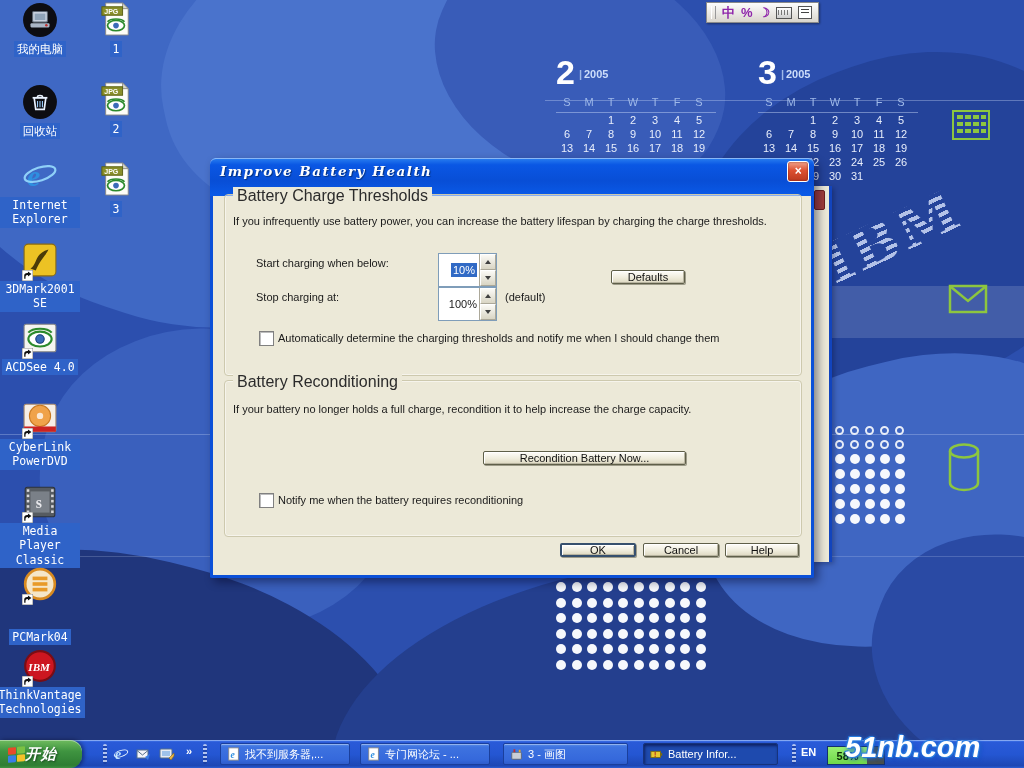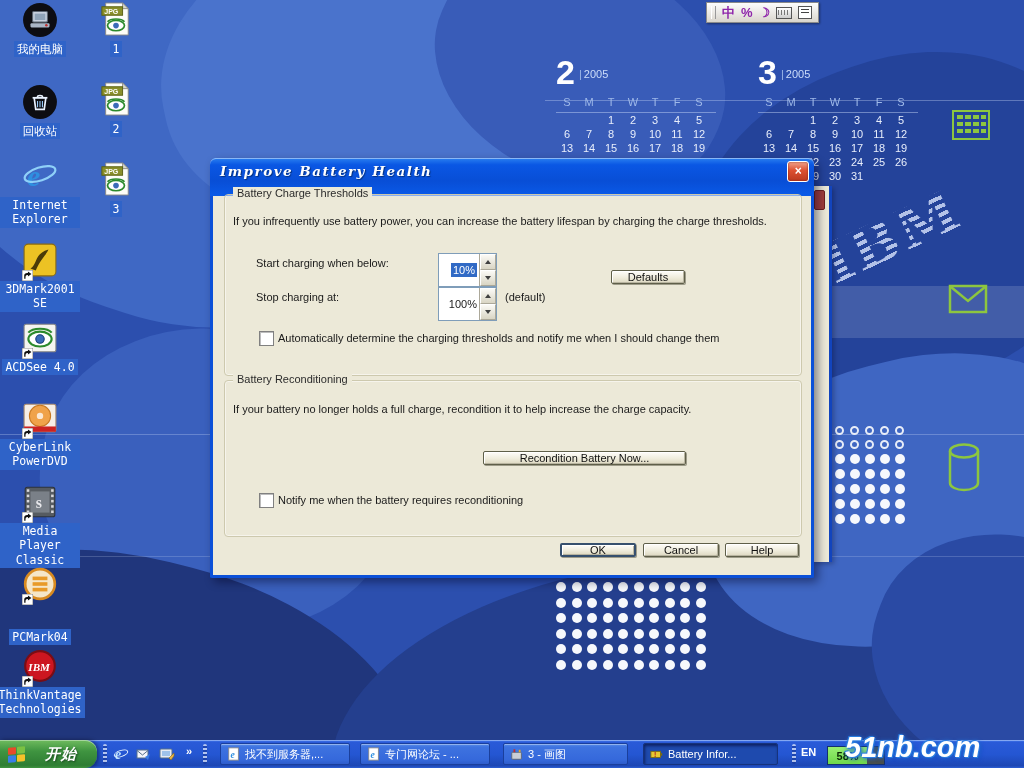--- a/index.html
+++ b/index.html
@@ -14,21 +14,21 @@
     font-size:56px;letter-spacing:3px;color:transparent;
     background:repeating-linear-gradient(180deg,#cdd9f6 0 4px,rgba(0,0,0,0) 4px 8px);
     -webkit-background-clip:text;background-clip:text;opacity:.85;}
   .gicon{position:absolute;color:#8dc63f;}
   .dots{position:absolute;display:grid;}
   .dot{width:10px;height:10px;border-radius:50%;background:#f6f8fc;display:block;}
   .dot.hollow{background:transparent;border:2.5px solid #e8edf8;width:5px;height:5px;}
   
   .cal-month{position:absolute;width:160px;color:#e8eefb;}
   .cal-num{font-size:34px;font-weight:bold;color:#fff;line-height:30px;display:inline-block;}
-  .cal-year{font-size:11px;font-weight:normal;color:#cdddfa;vertical-align:6px;}
+  .cal-year{font-size:11px;font-weight:bold;color:#cdddfa;vertical-align:6px;}
   .cal-year::before{content:"|";margin:0 2px 0 4px;color:#9fb9e9;}
   .cal-head,.cal-row{display:flex;height:14px;}
   .cal-head{margin-top:7px;border-bottom:1px solid rgba(205,220,248,.45);height:17px;}
   .cal-cell{width:22px;text-align:center;font-size:11px;line-height:14px;color:#e8eefb;}
   .cal-wd{color:#9fb9e9;}
   .cal-today{color:#a6e22e;font-weight:bold;}
   
   .dicon{position:absolute;width:80px;display:flex;flex-direction:column;align-items:center;cursor:default;}
   .ic{width:36px;height:36px;position:relative;margin-bottom:3px;}
   .ic svg{width:100%;height:100%;}
@@ -61,21 +61,21 @@
     background:linear-gradient(180deg,#2a80f0 0%,#0a57e4 18%,#084ed6 60%,#0a5ae8 100%);
     box-shadow:inset 0 1px 0 rgba(255,255,255,.45);font-style:italic;}
   .title-text{position:absolute;left:10px;top:5px;color:#fff;font-family:"DejaVu Serif",serif;
     font-weight:bold;font-size:13.5px;letter-spacing:1.5px;text-shadow:1px 1px 1px #04307e;}
   .closebtn{position:absolute;right:5px;top:3px;width:20px;height:19px;border-radius:3px;
     border:1px solid #fff;color:#fff;font-weight:bold;font-size:12px;line-height:18px;text-align:center;
     background:linear-gradient(#f0a48c,#dd5031 45%,#bb3a20);box-shadow:inset 0 0 2px #7e1d0c;cursor:pointer;}
   .dlg-body{position:absolute;left:0;right:0;top:26px;bottom:0;font-size:11px;color:#1a1a1a;}
   .groupbox{position:absolute;border:1px solid #cdc9ae;border-radius:4px;
     box-shadow:inset 0 0 0 1px rgba(255,255,255,.5);}
-  .grouplabel{position:absolute;top:-8px;left:8px;background:#ECE9D8;padding:0 4px;font-size:11px;color:#2b2b2b;}
+  .grouplabel{position:absolute;top:-8px;left:8px;background:#ECE9D8;padding:0 4px;font-size:16px;color:#2b2b2b;}
   .desc{position:absolute;font-size:11px;color:#1a1a1a;}
   .fldlabel{position:absolute;font-size:11px;}
   .spin{position:absolute;width:59px;height:34px;background:#fff;border:1px solid #7f9db9;
     box-sizing:border-box;display:flex;align-items:stretch;}
   .spin-valwrap{flex:1;display:flex;align-items:center;justify-content:flex-end;padding-right:2px;font-size:11px;}
   .spin-val.sel{background:#316AC5;color:#fff;padding:1px 2px;}
   .spin-btns{width:16px;display:flex;flex-direction:column;border-left:1px solid #aca899;}
   .spin-btns i{flex:1;background:linear-gradient(#fbfaf6,#d9d5c4);border:1px solid #fff;
     border-bottom-color:#aca899;border-right-color:#aca899;position:relative;cursor:pointer;}
   .spin-btns i::after{content:"";position:absolute;left:50%;top:50%;transform:translate(-50%,-50%);
@@ -87,24 +87,24 @@
     box-shadow:inset 1px 1px 0 #fff,inset -1px -1px 0 #b8b4a0,1px 1px 0 rgba(80,80,60,.5);
     display:flex;align-items:center;justify-content:center;cursor:pointer;font-family:"Liberation Sans",sans-serif;}
   .xpbtn.default{border:2px solid #36506e;}
   .cb{position:absolute;width:13px;height:13px;background:#fff;border:1px solid #808080;
     box-shadow:inset 1px 1px 0 rgba(64,64,64,.35),inset -1px -1px 0 #fff;cursor:pointer;}
   .cblabel{position:absolute;font-size:11px;cursor:default;}
   
   .taskbar{position:absolute;left:0;right:0;bottom:0;height:28px;z-index:30;
     background:linear-gradient(180deg,#4a82f0 0%,#2a5ad8 8%,#2456d2 52%,#1d47b4 92%,#2d5fd4 100%);
     box-shadow:inset 0 1px 0 rgba(255,255,255,.35);}
-  .startbtn{position:absolute;left:0;top:0;width:97px;height:28px;border-radius:0 12px 12px 0;
+  .startbtn{position:absolute;left:0;top:0;width:82px;height:28px;border-radius:0 12px 12px 0;
     background:linear-gradient(180deg,#6fbb5e 0%,#3f9440 40%,#2e7d33 90%,#3f9440 100%);
     box-shadow:2px 0 4px rgba(0,0,20,.45),inset 0 1px 0 rgba(255,255,255,.4);
-    display:flex;align-items:center;gap:20px;padding-left:8px;box-sizing:border-box;cursor:pointer;}
+    display:flex;align-items:center;gap:0;padding-left:8px;box-sizing:border-box;cursor:pointer;}
   .winflag{width:17px;height:15px;display:grid;grid-template-columns:8px 8px;grid-template-rows:7px 7px;
     gap:1px;transform:skewY(-6deg);}
   .winflag i{border-radius:1px;}
   .starttext{color:#fff;font-size:15px;font-weight:bold;font-style:italic;
     text-shadow:1px 1px 2px #194a1e;letter-spacing:1px;}
   .tb-grip{position:absolute;top:4px;width:4px;height:20px;
     background:repeating-linear-gradient(180deg,rgba(255,255,255,.65) 0 2px,rgba(20,50,140,.5) 2px 4px);
     border-radius:2px;}
   .ql{position:absolute;top:4px;width:18px;height:20px;display:flex;align-items:center;justify-content:center;cursor:pointer;}
   .ql svg{width:16px;height:16px;}

